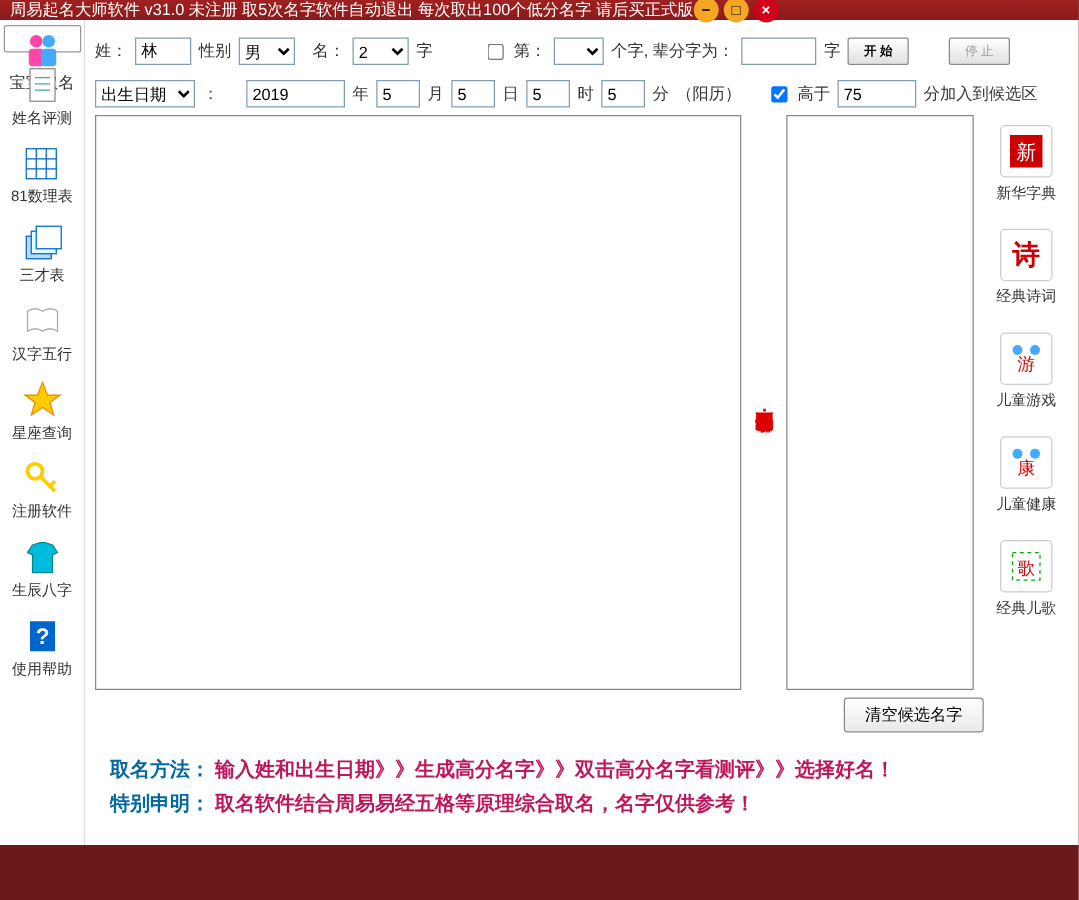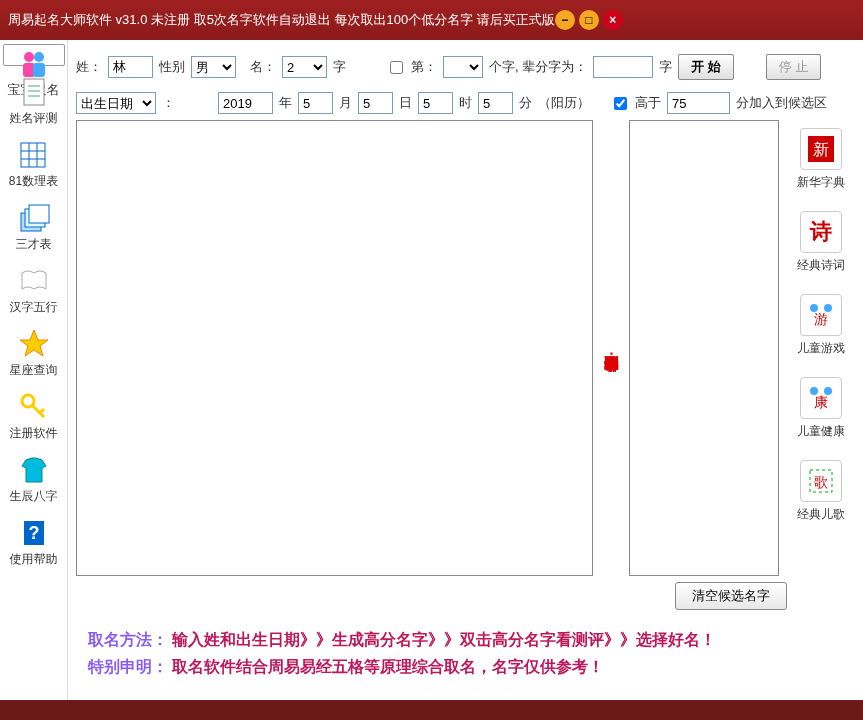--- a/index.html
+++ b/index.html
@@ -1,47 +1,47 @@
 <!DOCTYPE html>
 <html><head>
   <meta charset="utf-8">
   <style>
     *{margin:0;padding:0;box-sizing:border-box}
     body{font-family:"SimSun","Microsoft YaHei",sans-serif;font-size:13px;background:#6b1a1a;color:#333;width:863px}
-    .title-bar{background:linear-gradient(to bottom,#a02020,#8b1a1a);color:#fff;display:flex;align-items:center;padding:4px 8px;height:40px}
+    .title-bar{background:linear-gradient(to bottom,#a02020,#8b1a1a);color:#fff;display:flex;align-items:center;padding:4px 8px;height:16px}
     .title-bar-btns{display:flex;gap:4px}
     .tbttl{width:20px;height:20px;border-radius:50%;display:flex;align-items:center;justify-content:center;color:#000;font-weight:bold;cursor:pointer;font-size:12px}
     .tb-min{background:#f5a623}
     .tb-max{background:#f5a623}
     .tb-close{background:#d0021b;color:#fff}
     .main-area{background:#fff;display:flex;height:660px}
     .left-sidebar{width:68px;background:#fff;border-right:1px solid #ddd;padding:4px 2px;display:flex;flex-direction:column;align-items:center;gap:8px}
     .sb-item{display:flex;flex-direction:column;align-items:center;cursor:pointer;font-size:12px;text-align:center;padding:2px}
     .sb-item.sel{background:#fff;border:1px solid #999;border-radius:2px;padding:2px 4px}
     .sb-ico{width:32px;height:32px;display:flex;align-items:center;justify-content:center;margin-bottom:2px}
     .content{flex:1;padding:8px;display:flex;flex-direction:column}
     .form-row{display:flex;align-items:center;gap:6px;padding:6px 0;flex-wrap:wrap}
     .form-row label{font-size:13px}
     .txt{border:1px solid #7f9db9;padding:2px 4px;height:22px;font-size:13px}
     .sel{border:1px solid #7f9db9;height:22px;font-size:13px;background:#fff}
-    .btn{border:1px solid #888;background:linear-gradient(to bottom,#fff,#e0e0e0);padding:3px 12px;cursor:pointer;font-size:13px;border-radius:2px}
+    .btn{border:1px solid #888;background:linear-gradient(to bottom,#fff,#e0e0e0);padding:3px 12px;cursor:pointer;font-size:10px;border-radius:2px}
     .btn:disabled{color:#999}
     .chk{margin:0 2px}
     .lists-area{display:flex;gap:8px;flex:1;min-height:420px}
     .big-list{flex:1;border:1px solid #888;background:#fff}
     .vtext{width:20px;color:#d00;font-weight:bold;font-size:14px;display:flex;align-items:flex-start;justify-content:center;padding-top:8px;writing-mode:vertical-rl}
     .cand-list{width:150px;border:1px solid #888;background:#fff}
     .right-sidebar{width:68px;padding:8px 2px;display:flex;flex-direction:column;align-items:center;gap:20px}
     .r-item{display:flex;flex-direction:column;align-items:center;cursor:pointer;font-size:12px}
     .r-ico{width:42px;height:42px;border:1px solid #ccc;border-radius:4px;background:#fff;display:flex;align-items:center;justify-content:center;margin-bottom:4px}
     .bottom-btns{display:flex;justify-content:flex-end;gap:36px;padding:6px 0;margin-right:68px}
     .bottom-btn{border:1px solid #888;background:linear-gradient(to bottom,#fff,#e8e8e8);padding:4px 16px;cursor:pointer;font-size:13px;border-radius:3px}
     .footer{background:#fff;padding:8px 12px}
     .foot-line{font-size:16px;font-weight:bold;margin:6px 0;font-family:"KaiTi","SimSun"}
-    .foot-lbl{color:#8b5cf6}
+    .foot-lbl{color:#0369a1}
     .foot-txt{color:#be185d}
     svg{display:block}
   </style>
 </head>
 <body>
 
 <div class="title-bar">
   <span>周易起名大师软件 v31.0    未注册    取5次名字软件自动退出 每次取出100个低分名字 请后买正式版</span>
   <div class="title-bar-btns">
     <div class="tbttl tb-min">−</div>
@@ -159,21 +159,21 @@
       <label>字</label>
       <button class="btn" style="font-weight:bold">开    始</button>
       <span style="width:20px"></span>
       <button class="btn" disabled="">停    止</button>
     </div>
 
     <div class="form-row">
       <select class="sel" style="width:80px"><option>出生日期</option></select>
       <label>：</label>
       <span style="width:10px"></span>
-      <input class="txt" style="width: 55px; margin-left: 21px;" value="2019">
+      <input class="txt" style="width: 79px;" value="2019">
       <label>年</label>
       <input class="txt" style="width: 35px;" value="5">
       <label>月</label>
       <input class="txt" style="width: 35px;" value="5">
       <label>日</label>
       <input class="txt" style="width: 35px;" value="5">
       <label>时</label>
       <input class="txt" style="width: 35px;" value="5">
       <label>分</label>
       <label>（阳历）</label>

